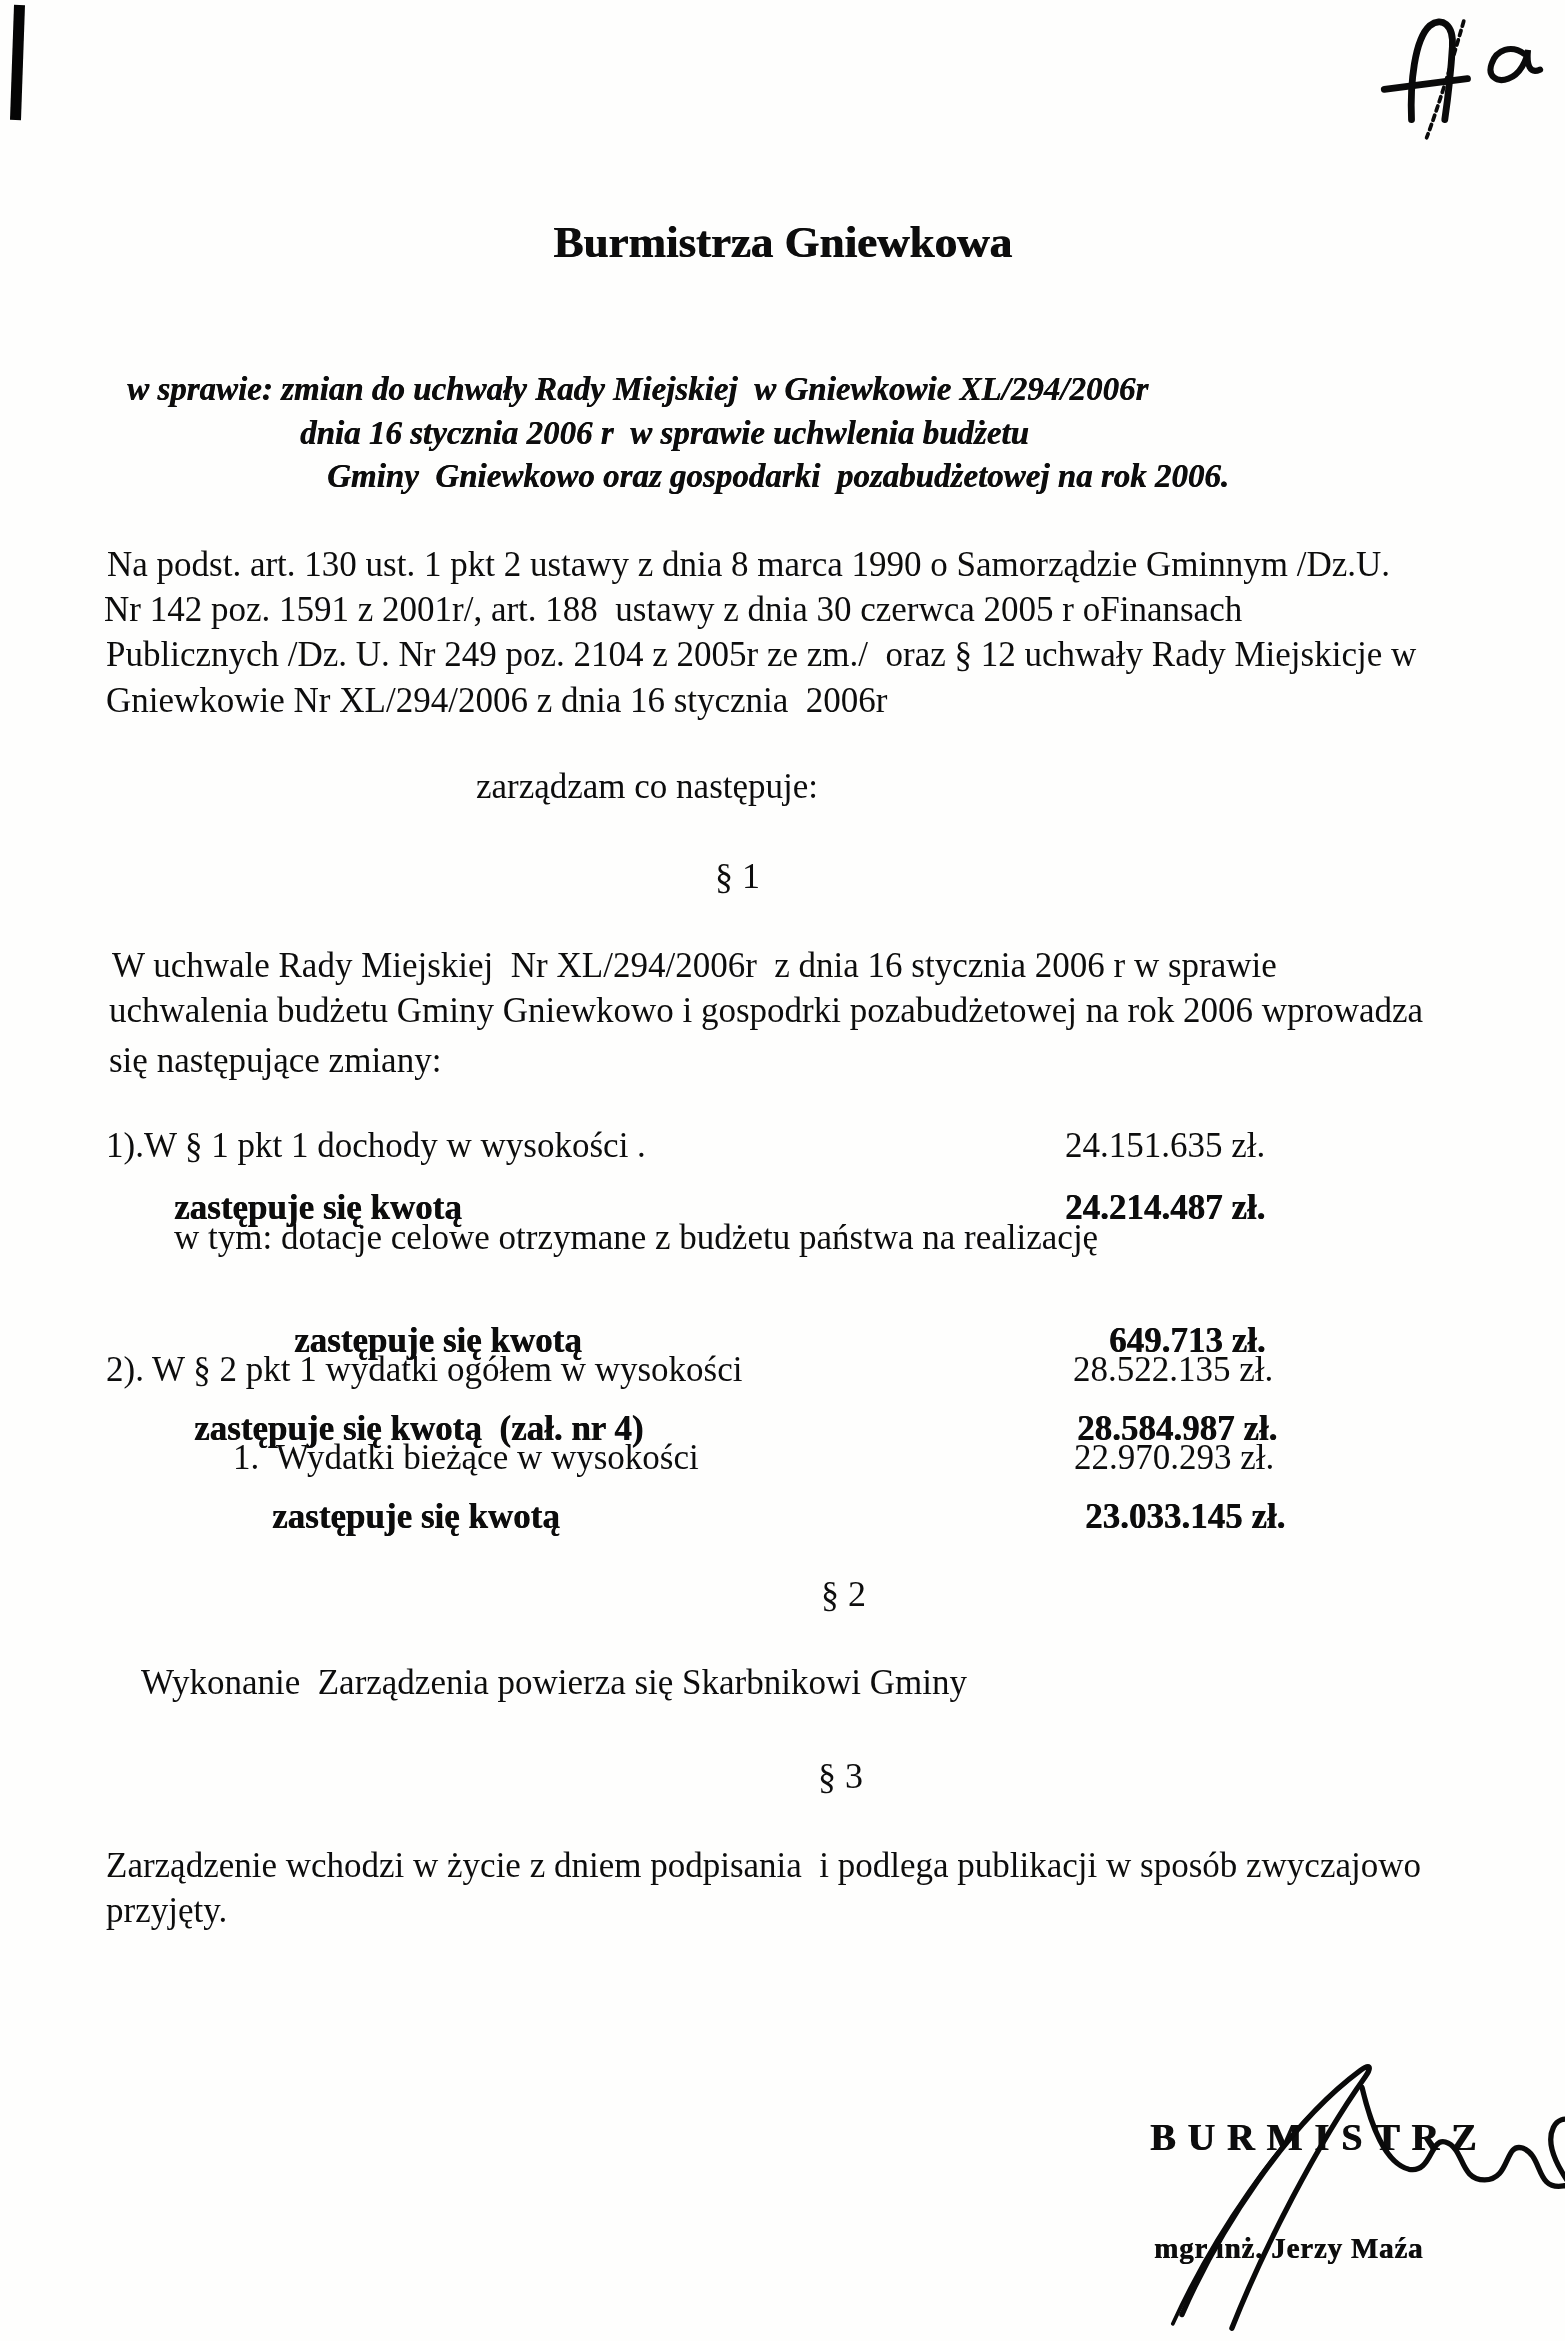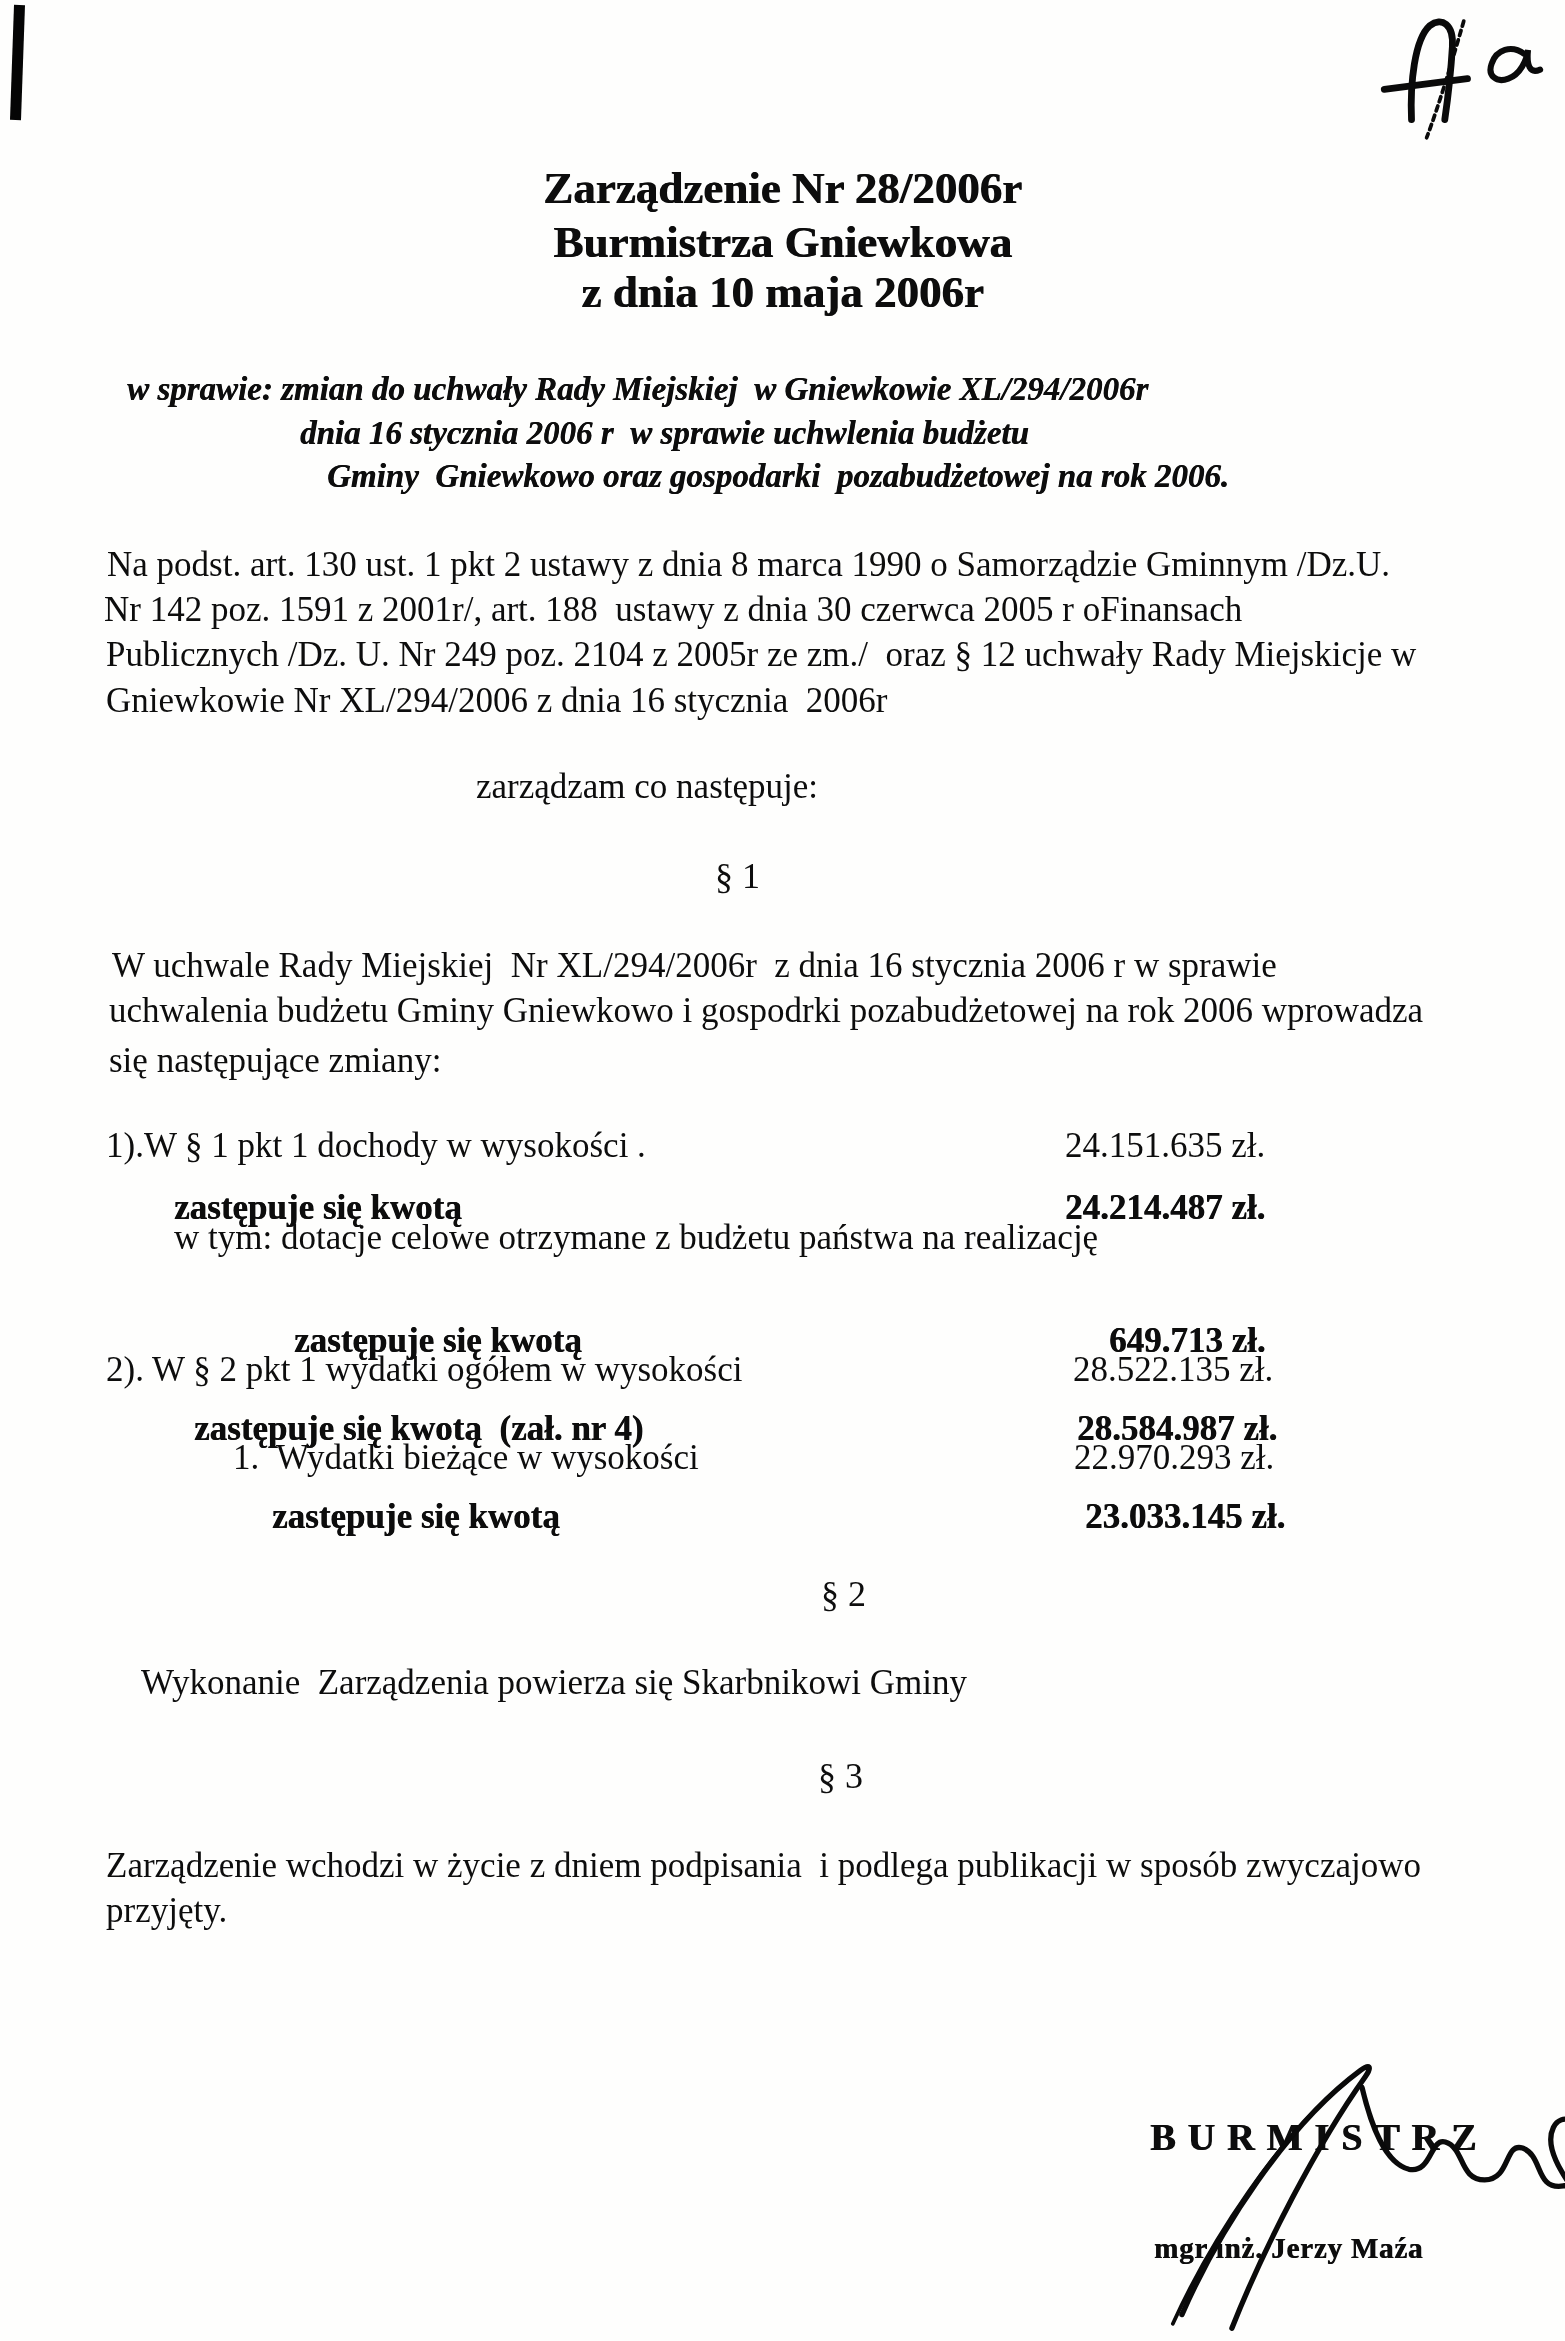--- a/index.html
+++ b/index.html
@@ -41,23 +41,21 @@
 
   <div id="scan-bar"></div>
 
   <svg style="left:1354px;top:0px;" width="227" height="174" viewBox="0 0 300 230" aria-label="A/a">
     <path d="M76,158 C74,110 80,52 100,34 C116,22 132,32 130,62 C128,96 124,130 120,158" stroke-width="9"></path>
     <path d="M40,118 L150,104" stroke-width="9"></path>
     <path d="M145,28 C130,80 112,140 96,182" stroke-width="5" stroke-dasharray="7 6"></path>
     <path d="M226,72 C208,58 188,66 182,84 C176,100 188,110 204,104 C220,98 228,80 230,66 C228,86 232,98 246,92" stroke-width="8"></path>
   </svg>
 
-  <div class="abs title-line" style="top:162px;">Zarządzenie Nr 28/2006r</div>
   <div class="abs title-line" style="top:216px;">Burmistrza Gniewkowa</div>
-  <div class="abs title-line" style="top:266px;">z dnia 10 maja 2006r</div>
 
   <div class="abs subject-line" style="left:127px;top:371px;">w sprawie: zmian do uchwały Rady Miejskiej  w Gniewkowie XL/294/2006r</div>
   <div class="abs subject-line" style="left:300px;top:415px;">dnia 16 stycznia 2006 r  w sprawie uchwlenia budżetu</div>
   <div class="abs subject-line" style="left:327px;top:458px;">Gminy  Gniewkowo oraz gospodarki  pozabudżetowej na rok 2006.</div>
 
   <div class="abs body-line" style="left:107px;top:545px;">Na podst. art. 130 ust. 1 pkt 2 ustawy z dnia 8 marca 1990 o Samorządzie Gminnym /Dz.U.</div>
   <div class="abs body-line" style="left:104px;top:590px;">Nr 142 poz. 1591 z 2001r/, art. 188  ustawy z dnia 30 czerwca 2005 r oFinansach</div>
   <div class="abs body-line" style="left:106px;top:635px;">Publicznych /Dz. U. Nr 249 poz. 2104 z 2005r ze zm./  oraz § 12 uchwały Rady Miejskicje w</div>
   <div class="abs body-line" style="left:106px;top:681px;">Gniewkowie Nr XL/294/2006 z dnia 16 stycznia  2006r</div>
 

